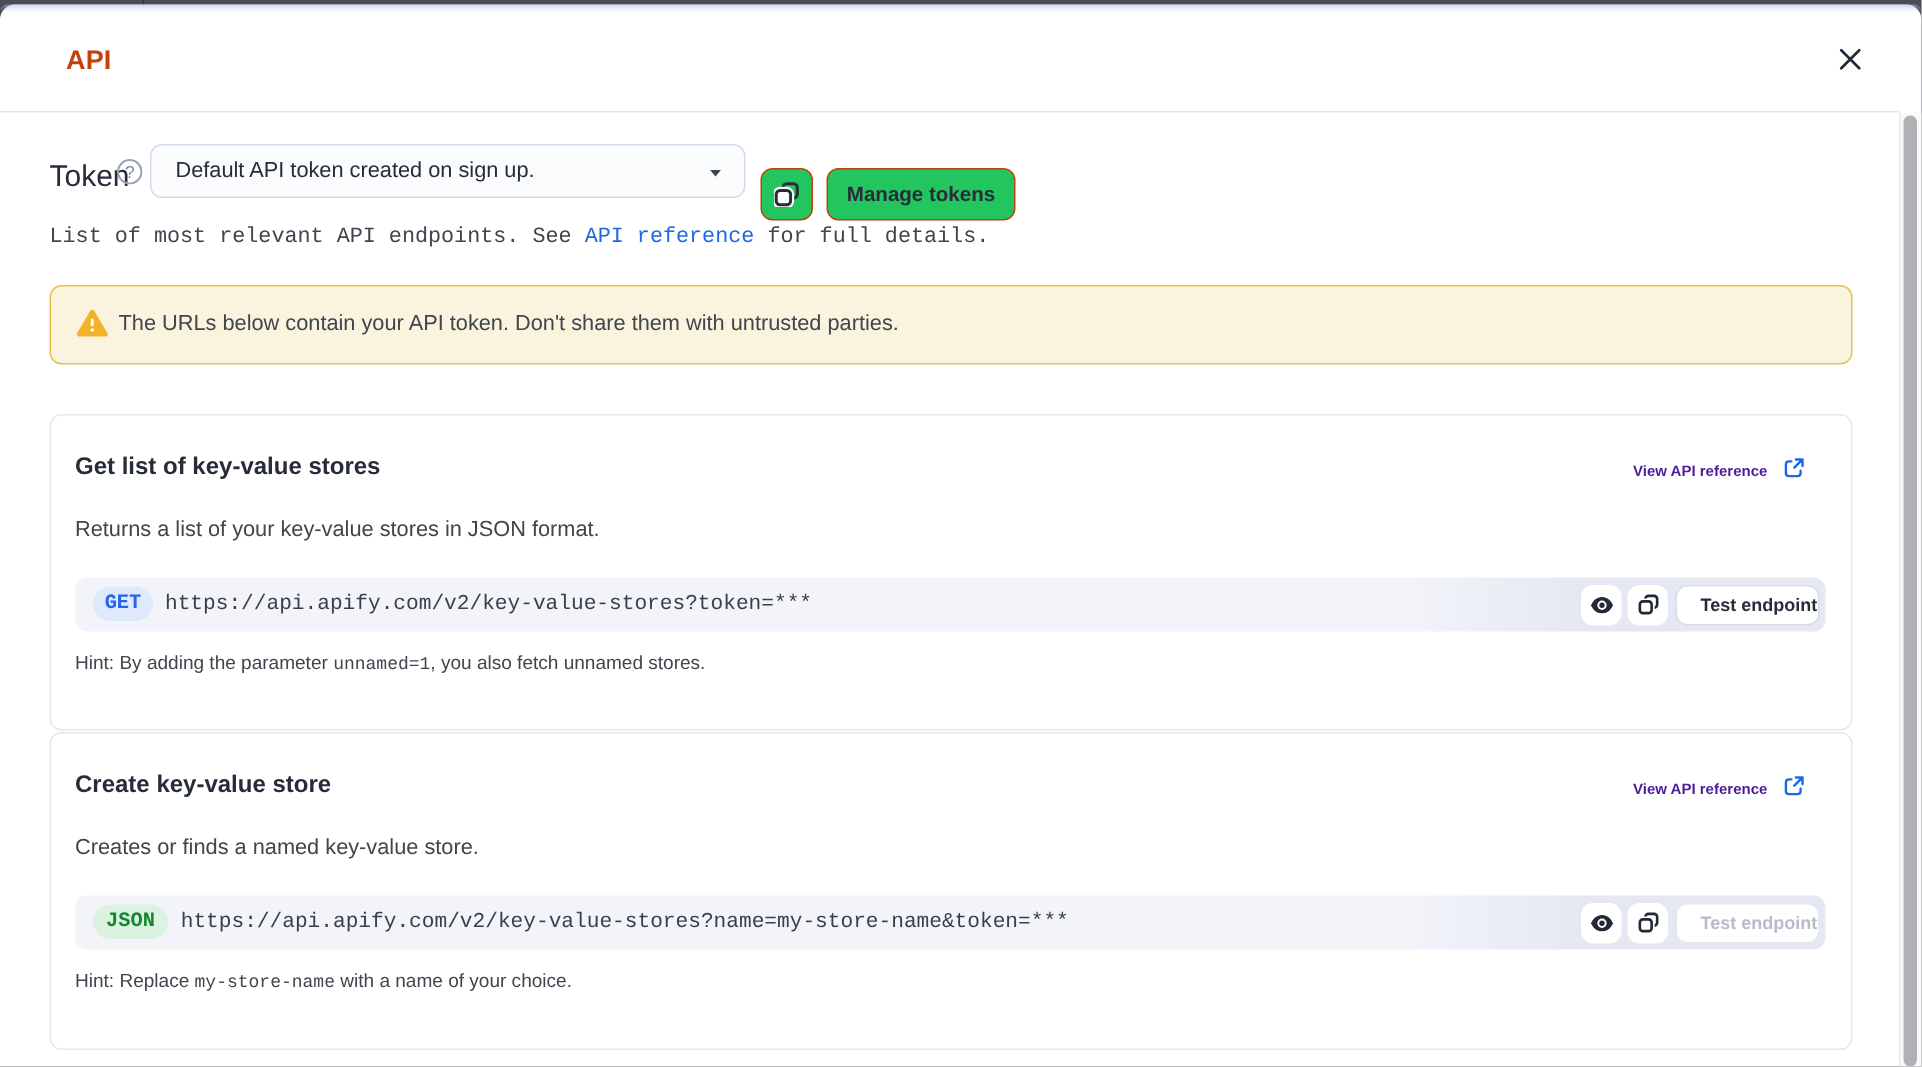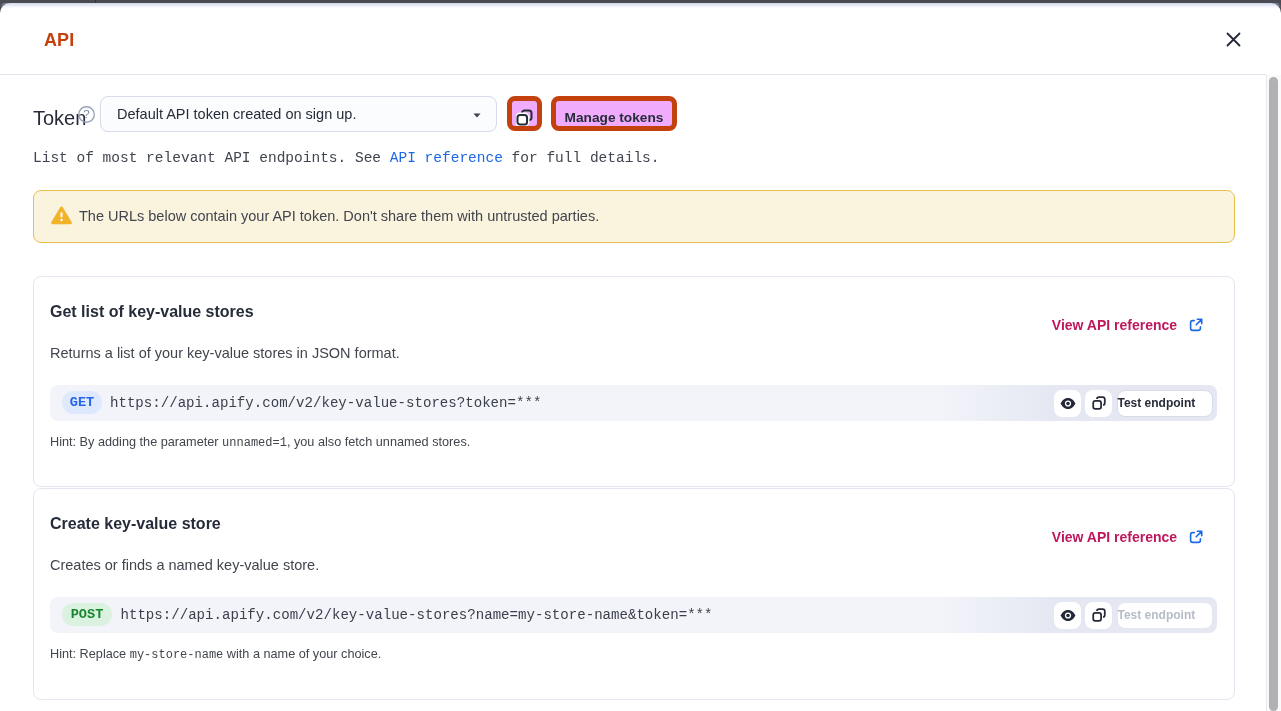--- a/index.html
+++ b/index.html
@@ -10,46 +10,46 @@
   .hdr-title { position:absolute; left:44px; top:30px; font-size:18px; font-weight:700; color:#c2410c; letter-spacing:0.1px;text-align:center; }
   .divider { position:absolute; left:0; top:74px; width:1266px; height:1px; background:#e2e4f0; }
   .xbtn { position:absolute; left:1226px; top:32px; width:15px; height:15px; }
   
   .sb-track { position:absolute; left:1266px; top:75px; width:15px; height:636px; background:#fafafa; border-left:1px solid #e8e8e8; }
   .sb-thumb { position:absolute; left:1269px; top:77px; width:9px; height:634px; background:#b0b1b5; border-radius:5px; }
 
   .label { position:absolute; left:33px; top:107px; font-size:20px; color:#272c3a; }
   .select { position:absolute; left:100px; top:96px; width:397px; height:36px; background:#fbfcfe; border:1px solid #d6daea; border-radius:8px; }
   .select .txt { position:absolute; left:16px; top:9px; font-size:14.5px; color:#272c3a; }
-  .btn { background:#f0abfc; border:5px solid #c2410c; border-radius:8px; position:absolute; }
+  .btn { background:#22c55e; border:1px solid #c2410c; border-radius:8px; position:absolute;margin-top:16px; }
   .copybtn1 { left:507px; top:96px; width:35px; height:35px; }
   .manage { left:551px; top:96px; width:126px; height:35px; font-size:13.7px; font-weight:700; color:#272c3a; text-align:center; line-height:33px; }
   .para { position:absolute; left:33px; top:150px; font-size:14.5px; color:#40454f;font-family:Liberation Mono, monospace; }
   .para a { color:#1c69e8; text-decoration:none; }
 
   .warn { position:absolute; left:33px; top:190px; width:1202px; height:53px; background:#faf3de; border:1px solid #e9c04c; border-radius:8px; }
   .warn .txt { position:absolute; left:45px; top:16.5px; font-size:14.5px; color:#41454d; }
 
   .card { position:absolute; left:33px; width:1202px; background:#fff; border:1px solid #e4e6f0; border-radius:8px; }
   .card1 { top:263px; height:211px;margin-top:13px; }
   .card2 { top:488px; height:212px; }
   .ctitle { position:absolute; left:16px; top:26px; font-size:16px; font-weight:700; color:#272c3a; }
-  .clink { position:absolute; right:31px; top:40px; font-size:14px; font-weight:700; color:#be185d; }
+  .clink { position:absolute; right:31px; top:28px; font-size:10px; font-weight:700; color:#4c1d95; }
   .clink svg { vertical-align:-2px; margin-left:8px; }
   .cdesc { position:absolute; left:16px; top:68px; font-size:14.5px; color:#41454d; }
   .row { position:absolute; left:16px; top:108px; width:1167px; height:36px; border-radius:8px;
          background:linear-gradient(to right, #f3f4fa 0%, #f3f4fa 76%, #e5e8f2 86%, #e5e8f2 100%); }
   .badge { position:absolute; left:12px; top:5.5px; height:23px; border-radius:12px; font-family:"Liberation Mono", monospace; font-size:13.6px; font-weight:700; line-height:23px; text-align:center; }
   .get { width:40px; background:#dfe9fd; color:#2563eb; }
   .post { width:50px; background:#dcf2e0; color:#15862e; }
   .url { position:absolute; top:9.5px; font-family:"Liberation Mono", monospace; font-size:14.1px; color:#3a3f4b; white-space:pre; }
   .rbtn { position:absolute; top:4.5px; width:27px; height:27px; background:#fff; border-radius:8px; }
   .eyeb { left:1004px; }
   .cpyb { left:1035px; }
-  .testb { position:absolute; left:1066.5px; top:4.5px; width:96px; height:27px; background:#fff; border:1px solid #d8dce8; border-radius:8px; font-size:12px; font-weight:700; color:#272c3a; text-align:left; line-height:25px; }
+  .testb { position:absolute; left:1066.5px; top:4.5px; width:96px; height:27px; background:#fff; border:1px solid #d8dce8; border-radius:8px; font-size:12px; font-weight:700; color:#272c3a; text-align:right; line-height:25px; }
   .testb.dis { color:#b6bcc9; border-color:#e4e7f0; }
   .hint { position:absolute; left:16px; top:158px; font-size:12.7px; color:#41454d; }
   .hint .m { font-family:"Liberation Mono", monospace; font-size:12px; }
   .cicon { display:block; margin:auto; }
 </style>
 </head>
 <body>
   <div class="abs" style="left:95px;top:0;width:1px;height:3px;background:#31343d;"></div>
   <div class="modal"></div>
   <div class="abs" style="left:0;top:3px;width:1281px;height:5px;background:linear-gradient(rgba(173,183,220,0.55), rgba(255,255,255,0));border-radius:10px 10px 0 0;"></div>
@@ -125,21 +125,21 @@
   <div class="card card2">
     <div class="ctitle">Create key-value store</div>
     <div class="clink">View API reference
       <svg width="14" height="14" viewBox="0 0 14 14">
         <path d="M5.2 2.6 H3.7 C2.5 2.6 1.6 3.5 1.6 4.7 v5.6 c0 1.2 0.9 2.1 2.1 2.1 h5.6 c1.2 0 2.1-0.9 2.1-2.1 V8.8" fill="none" stroke="#1c69e8" stroke-width="1.6" stroke-linecap="round"></path>
         <path d="M8.3 1.3 h4.4 v4.4 M12.4 1.6 L7.2 6.8" fill="none" stroke="#1c69e8" stroke-width="1.6" stroke-linecap="round" stroke-linejoin="round"></path>
       </svg>
     </div>
     <div class="cdesc">Creates or finds a named key-value store.</div>
     <div class="row">
-      <div class="badge post">POST</div>
+      <div class="badge post">JSON</div>
       <div class="url" style="left:70.5px;">https://api.apify.com/v2/key-value-stores?name=my-store-name&amp;token=***</div>
       <div class="rbtn eyeb">
         <svg class="cicon" style="margin-top:8px;" width="16" height="11" viewBox="0 0 16 11">
           <path d="M8 0 C11.6 0 14.2 2.6 15.3 5.5 C14.2 8.4 11.6 11 8 11 C4.4 11 1.8 8.4 0.7 5.5 C1.8 2.6 4.4 0 8 0 Z" fill="#242938"></path>
           <circle cx="8" cy="5.5" r="3.1" fill="#fff"></circle>
           <circle cx="8" cy="5.5" r="1.8" fill="#242938"></circle>
         </svg>
       </div>
       <div class="rbtn cpyb">
         <svg class="cicon" style="margin-top:6.5px;" width="14" height="14" viewBox="0 0 16 16">

